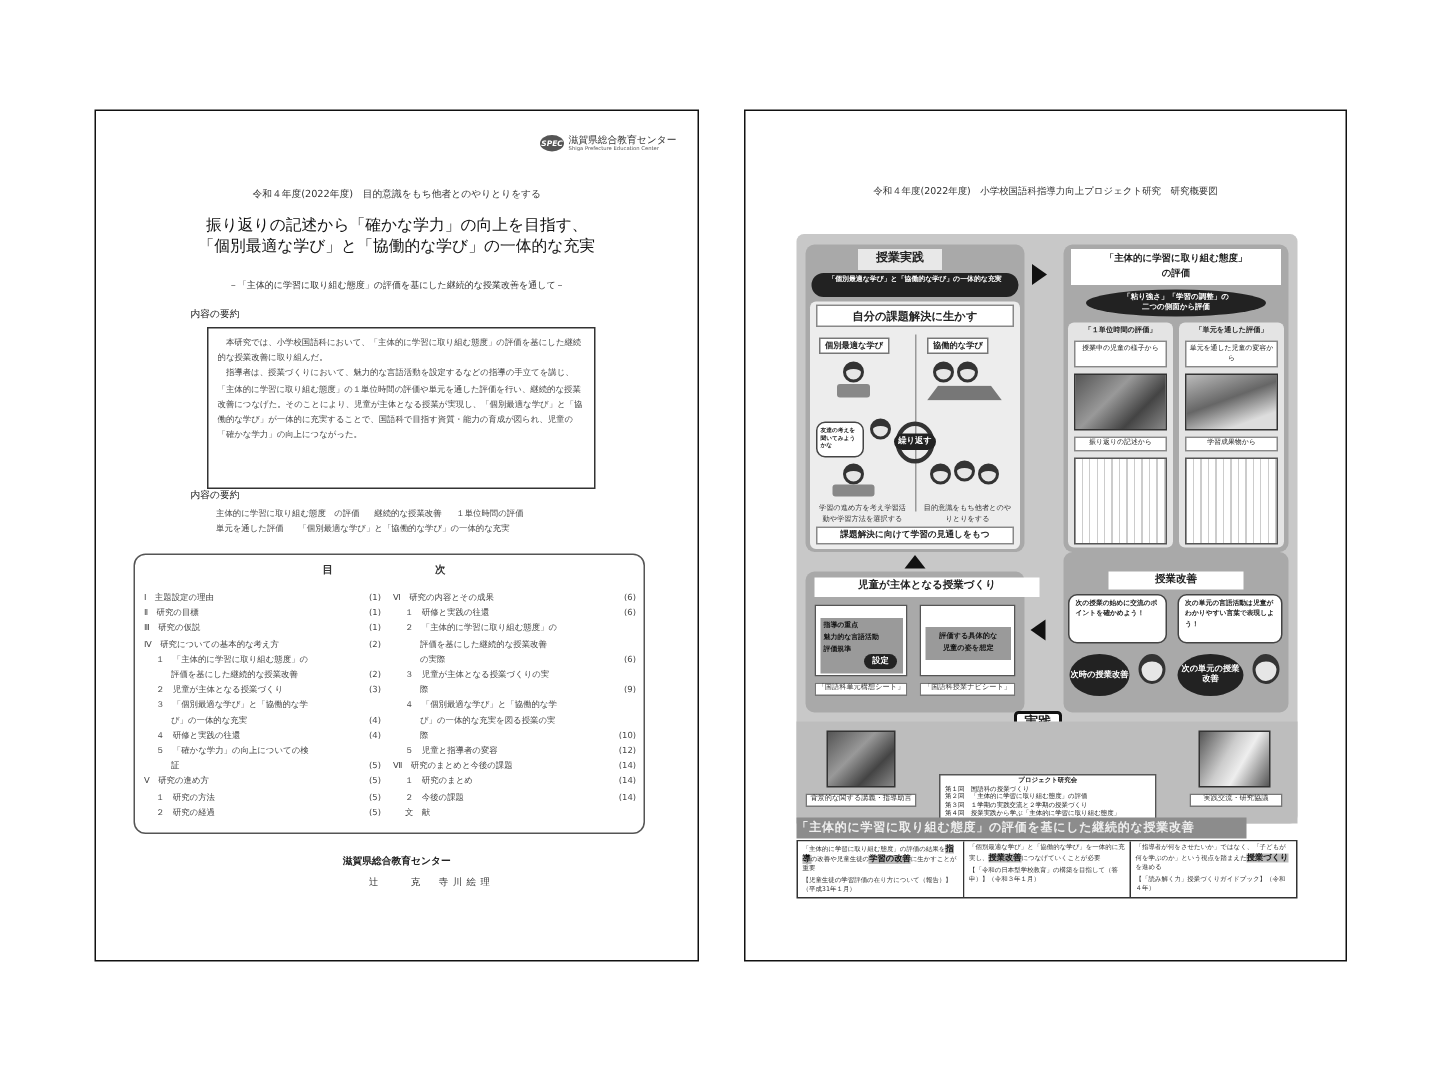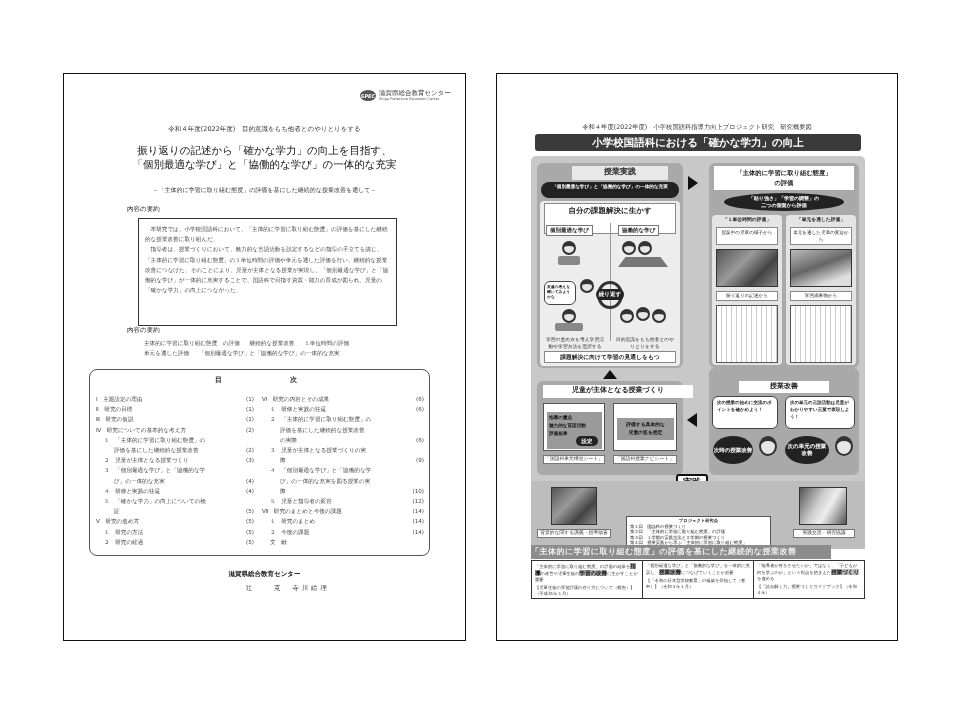--- a/index.html
+++ b/index.html
@@ -251,29 +251,28 @@
       </div>
   </div>
 
   <div class="org">滋賀県総合教育センター</div>
   <div class="authors">辻　　克　寺川絵理</div>
 </div>
 
 <div class="page" id="page-right">
 
   <div class="r-project">令和４年度(2022年度)　小学校国語科指導力向上プロジェクト研究　研究概要図</div>
-  <div class="r-banner">小学校国語科における「確かな学力」の向上</div>
 
   <div class="r-frame">
 
     <div class="panel" id="panel-practice">
-      <div class="white-title" style="left:35px;top:3px;width:96px;height:14px;font-size:8px;line-height:12px;border:none;background:#e8e8e8;">授業実践</div>
+      <div class="white-title" style="left:35px;top:3px;width:56px;height:14px;font-size:8px;line-height:12px;border:none;background:#e8e8e8;">授業実践</div>
       <div class="dark-pill" style="left:4px;top:19px;width:138px;height:16px;font-size:4.6px;line-height:7px;padding-top:1px;">「個別最適な学び」と「協働的な学び」の一体的な充実</div>
       <div class="sub-white" style="left:3px;top:38px;width:140px;height:165px;background:#ededed;">
-        <div class="white-title" style="left:4px;top:2px;width:132px;height:31px;font-size:7.5px;line-height:13px;">自分の課題解決に生かす</div>
+        <div class="white-title" style="left:4px;top:2px;width:132px;height:15px;font-size:7.5px;line-height:13px;">自分の課題解決に生かす</div>
         <div class="tag" style="left:6px;top:24px;">個別最適な学び</div>
         <div class="tag" style="left:78px;top:24px;">協働的な学び</div>
         <div style="position:absolute;left:70px;top:22px;width:1px;height:118px;background:#999;"></div>
 
         <div class="face" style="left:22px;top:40px;"></div>
         <div class="figure" style="left:18px;top:55px;width:22px;height:9px;border-radius:2px;background:#888;"></div>
         <div class="bubble" style="left:4px;top:80px;width:32px;height:24px;font-size:3.8px;line-height:5px;padding:2px;">友達の考えを聞いてみようかな</div>
         <div class="face" style="left:40px;top:78px;"></div>
         <div class="face" style="left:22px;top:108px;"></div>
         <div class="figure" style="left:15px;top:122px;width:28px;height:8px;border-radius:2px;background:#888;"></div>

